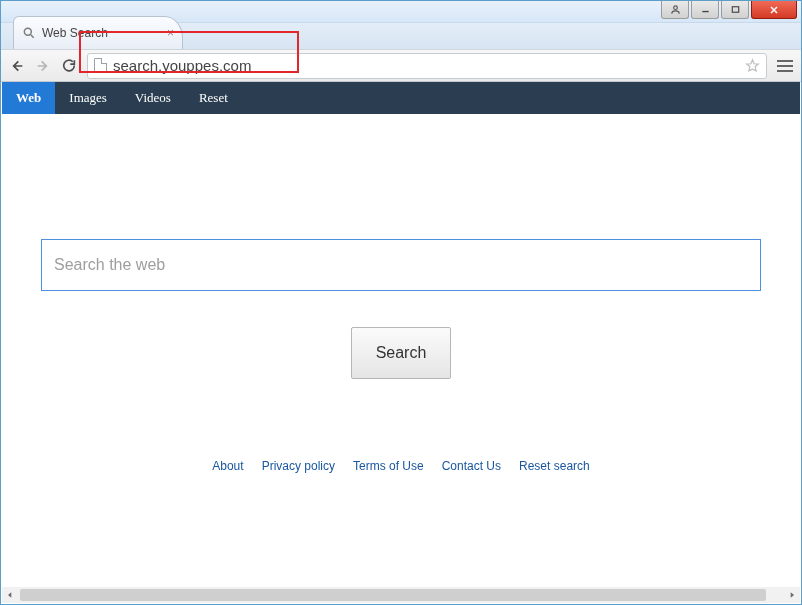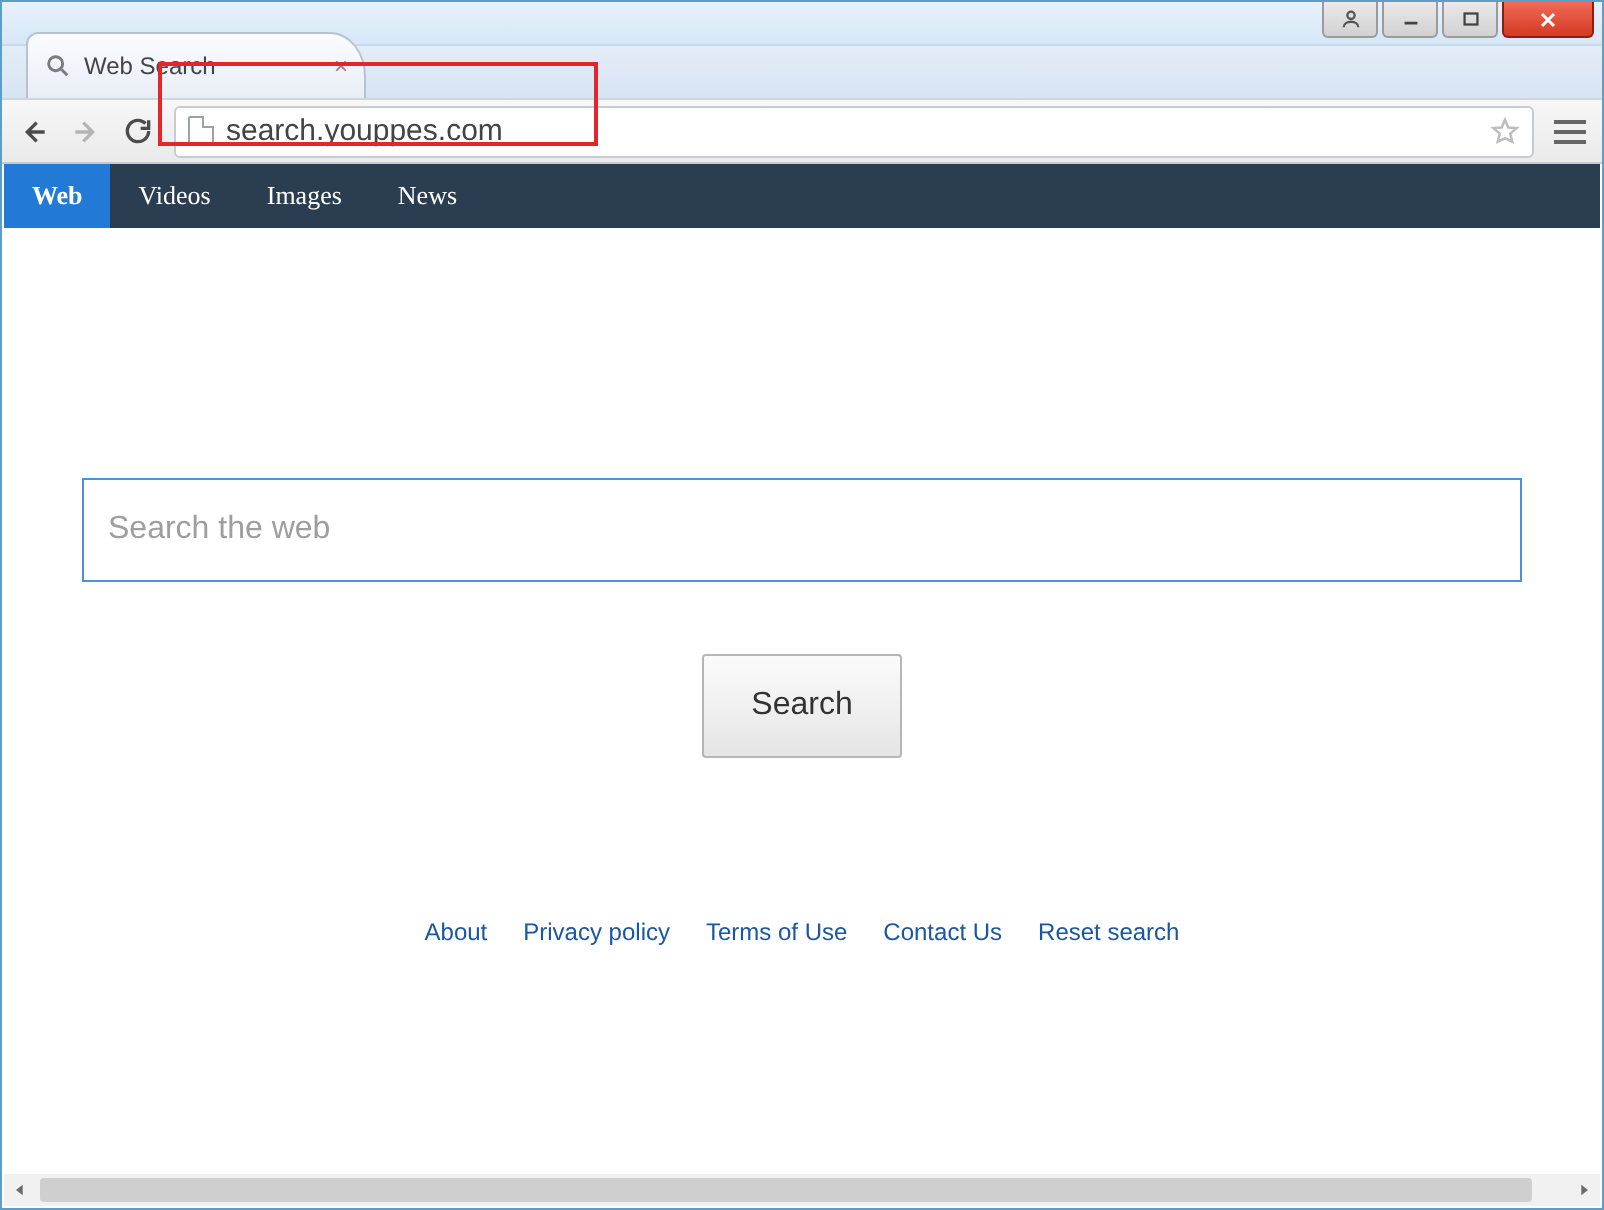--- a/index.html
+++ b/index.html
@@ -258,23 +258,23 @@
       <span></span>
       <span></span>
   </span>
 </div>
 
 <div class="annot-rect" id="annot-rect" style="left: 78px; top: 30px; width: 220px; height: 42px;"></div>
 
 <div class="page">
   <div class="pnav" id="pnav">
       <div class="item active">Web</div>
+      <div class="item">Images</div>
       <div class="item">Videos</div>
-      <div class="item">Images</div>
-      <div class="item">News</div>
+      <div class="item">Reset</div>
     </div>
   <div class="page-body">
     <div class="search-wrap">
       <input class="search-input" type="text" placeholder="Search the web" style="">
     </div>
     <div class="search-btn-row">
       <button class="search-btn">Search</button>
     </div>
     <div class="footer-links" id="footer-links"><a>About</a><a>Privacy policy</a><a>Terms of Use</a><a>Contact Us</a><a>Reset search</a></div>
   </div>

